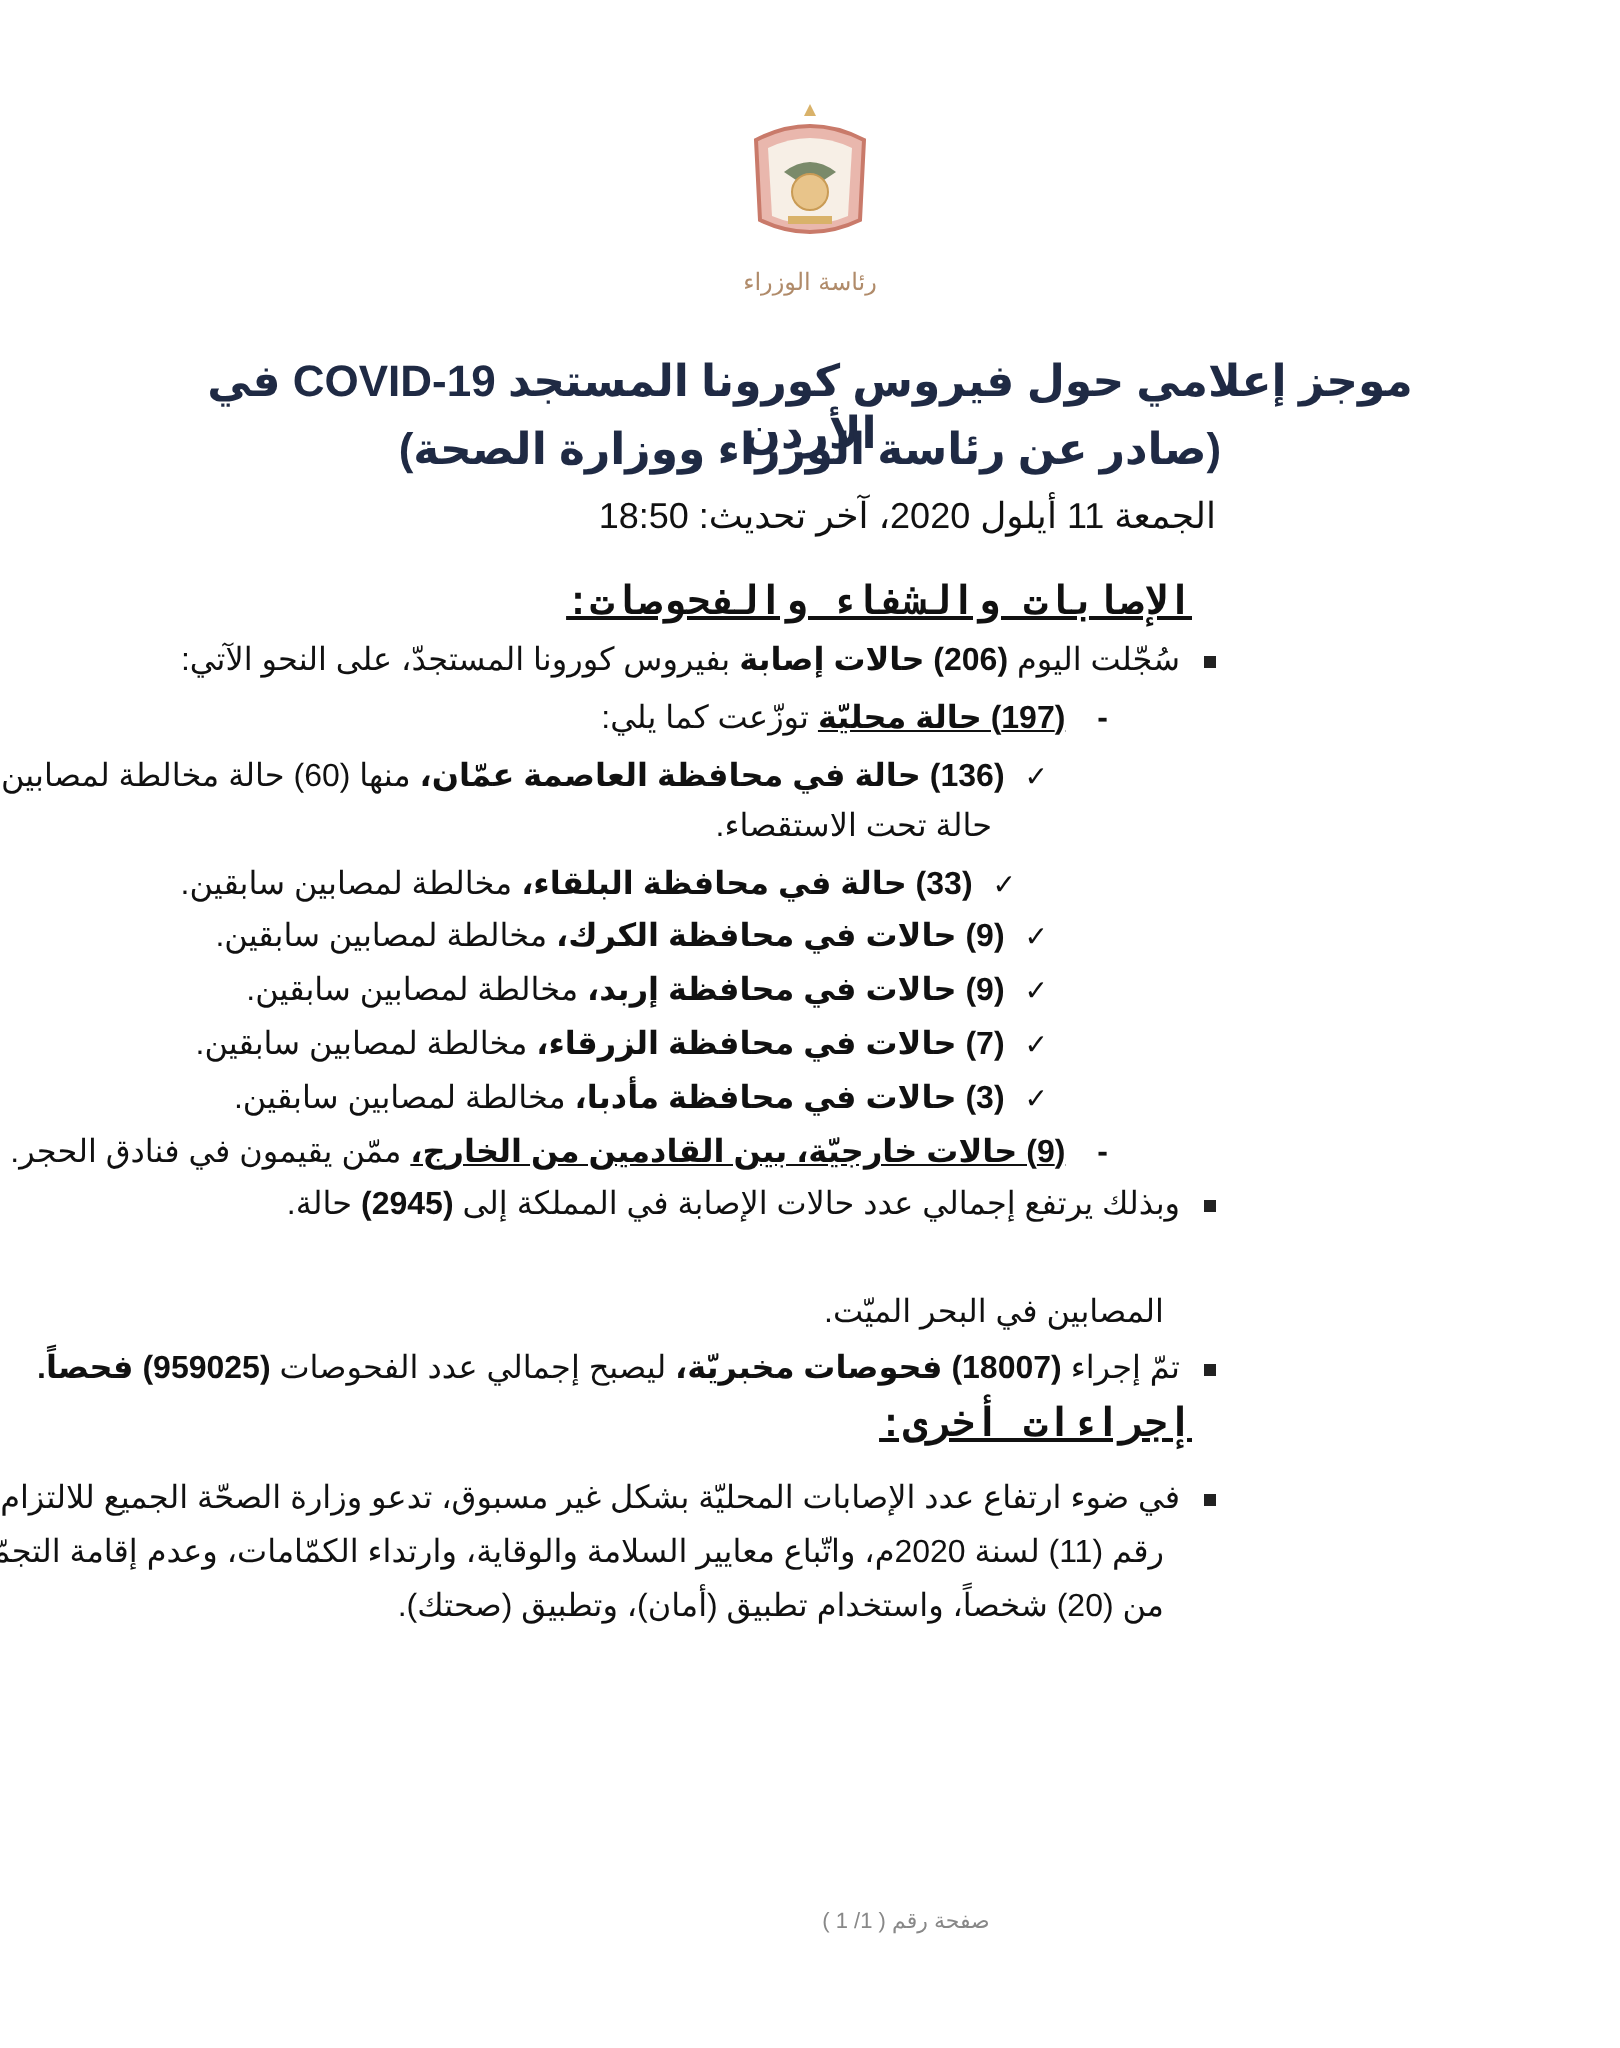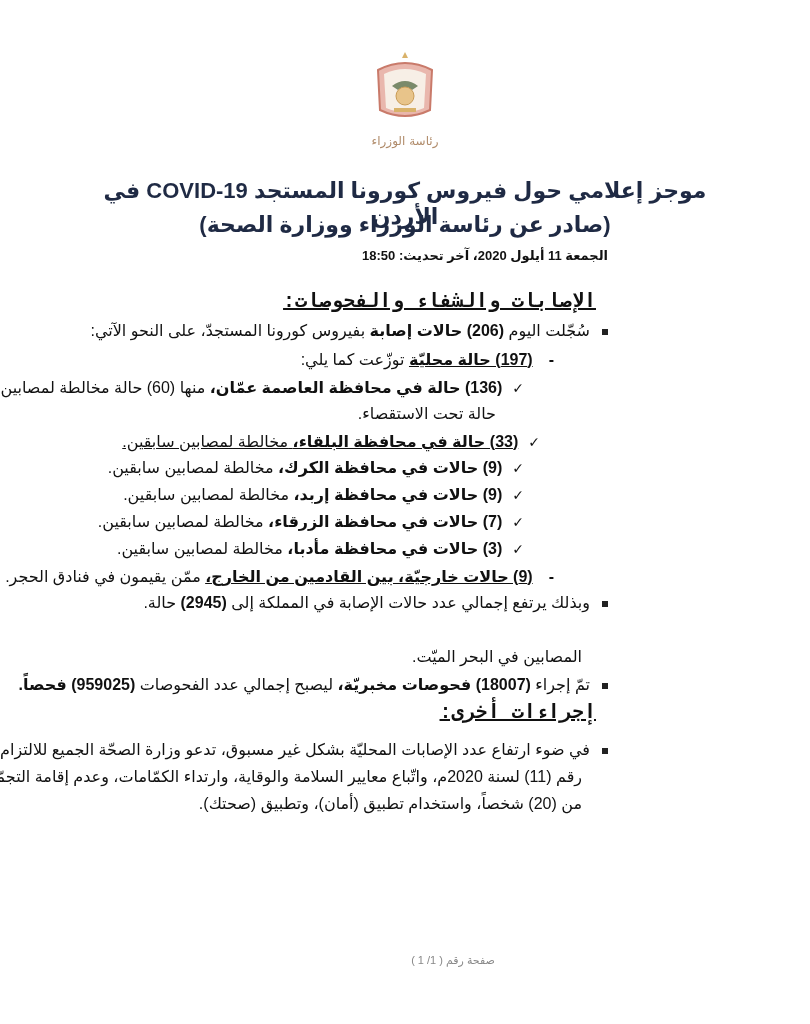--- a/index.html
+++ b/index.html
@@ -4,21 +4,21 @@
   <style>
     html, body { margin:0; padding:0; background:#ffffff; }
     body { width:810px; height:1024px; position:relative; overflow:hidden;
            font-family:"Liberation Sans","DejaVu Sans",sans-serif; color:#111; }
     .page { position:absolute; left:0; top:0; width:664px; height:1024px; direction:rtl; }
     .emblem { position:absolute; left:372px; top:50px; width:66px; height:105px; }
     .title { position:absolute; left:100px; width:610px; text-align:center; font-weight:bold;
              color:#1f2a44; font-size:22px; }
     .t1 { top:178px; }
     .t2 { top:212px; }
-    .dateline { position:absolute; right:56px; top:248px; font-weight:bold; font-size:13px; color:#111; }
+    .dateline { position:absolute; right:56px; top:248px; font-weight:normal; font-size:18px; color:#111; }
     .section-h { position:absolute; right:68px; font-weight:bold; font-size:20px; text-decoration:underline;font-family:Liberation Mono, monospace; }
     .sh1 { top:288px; }
     .sh2 { top:699px; }
     .line { position:absolute; font-size:16px; white-space:nowrap; line-height:22px; }
     .b { font-weight:bold; }
     .u { text-decoration:underline; }
     .sq { display:inline-block; width:6px; height:6px; background:#222; margin-left:12px; vertical-align:middle; }
     .chk { display:inline-block; margin-left:10px; font-size:14px; }
     .dash { display:inline-block; margin-left:16px; font-weight:bold; }
     .footer { position:absolute; left:0; width:810px; top:954px; text-align:center; font-size:11px; color:#888; direction:rtl;padding-left:48px; }
@@ -52,21 +52,21 @@
 
   <div class="line" style="right:110px; top:349px;">
     <span class="dash">-</span><span class="b u">(197) حالة محليّة</span> <span>توزّعت كما يلي:</span>
   </div>
 
   <div class="line" style="right:140px; top:377px;">
     <span class="chk">✓</span><span class="b">(136) حالة في محافظة العاصمة عمّان،</span> <span>منها (60) حالة مخالطة لمصابين سابقين، و(76)</span>
   </div>
   <div class="line" style="right:168px; top:403px;">حالة تحت الاستقصاء.</div>
 
-  <div class="line" style="right:124px; top:431px;text-decoration:underline;">
+  <div class="line" style="right:156px; top:431px;">
     <span class="chk">✓</span><span class="b">(33) حالة في محافظة البلقاء،</span> <span>مخالطة لمصابين سابقين.</span>
   </div>
   <div class="line" style="right:140px; top:457px;">
     <span class="chk">✓</span><span class="b">(9) حالات في محافظة الكرك،</span> <span>مخالطة لمصابين سابقين.</span>
   </div>
   <div class="line" style="right:140px; top:484px;">
     <span class="chk">✓</span><span class="b">(9) حالات في محافظة إربد،</span> <span>مخالطة لمصابين سابقين.</span>
   </div>
   <div class="line" style="right:140px; top:511px;">
     <span class="chk">✓</span><span class="b">(7) حالات في محافظة الزرقاء،</span> <span>مخالطة لمصابين سابقين.</span>

